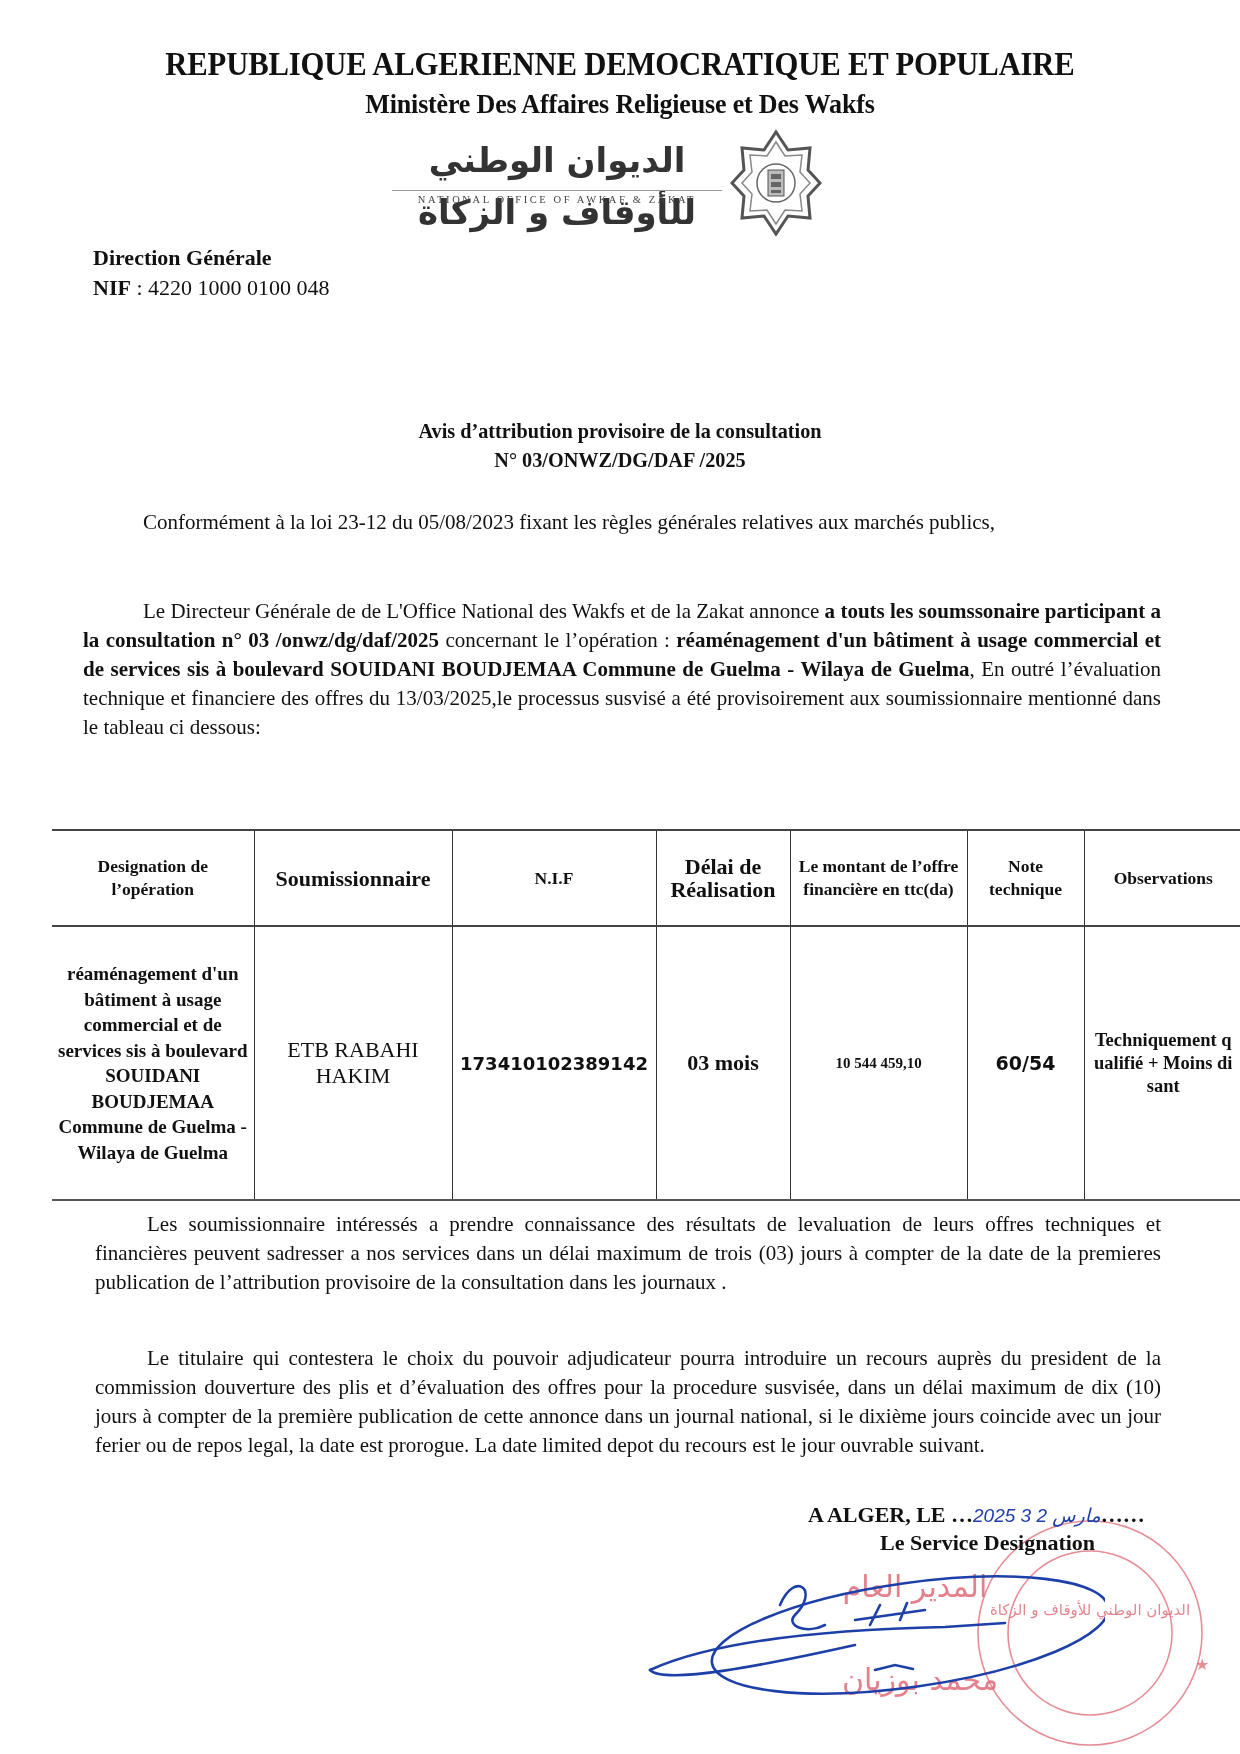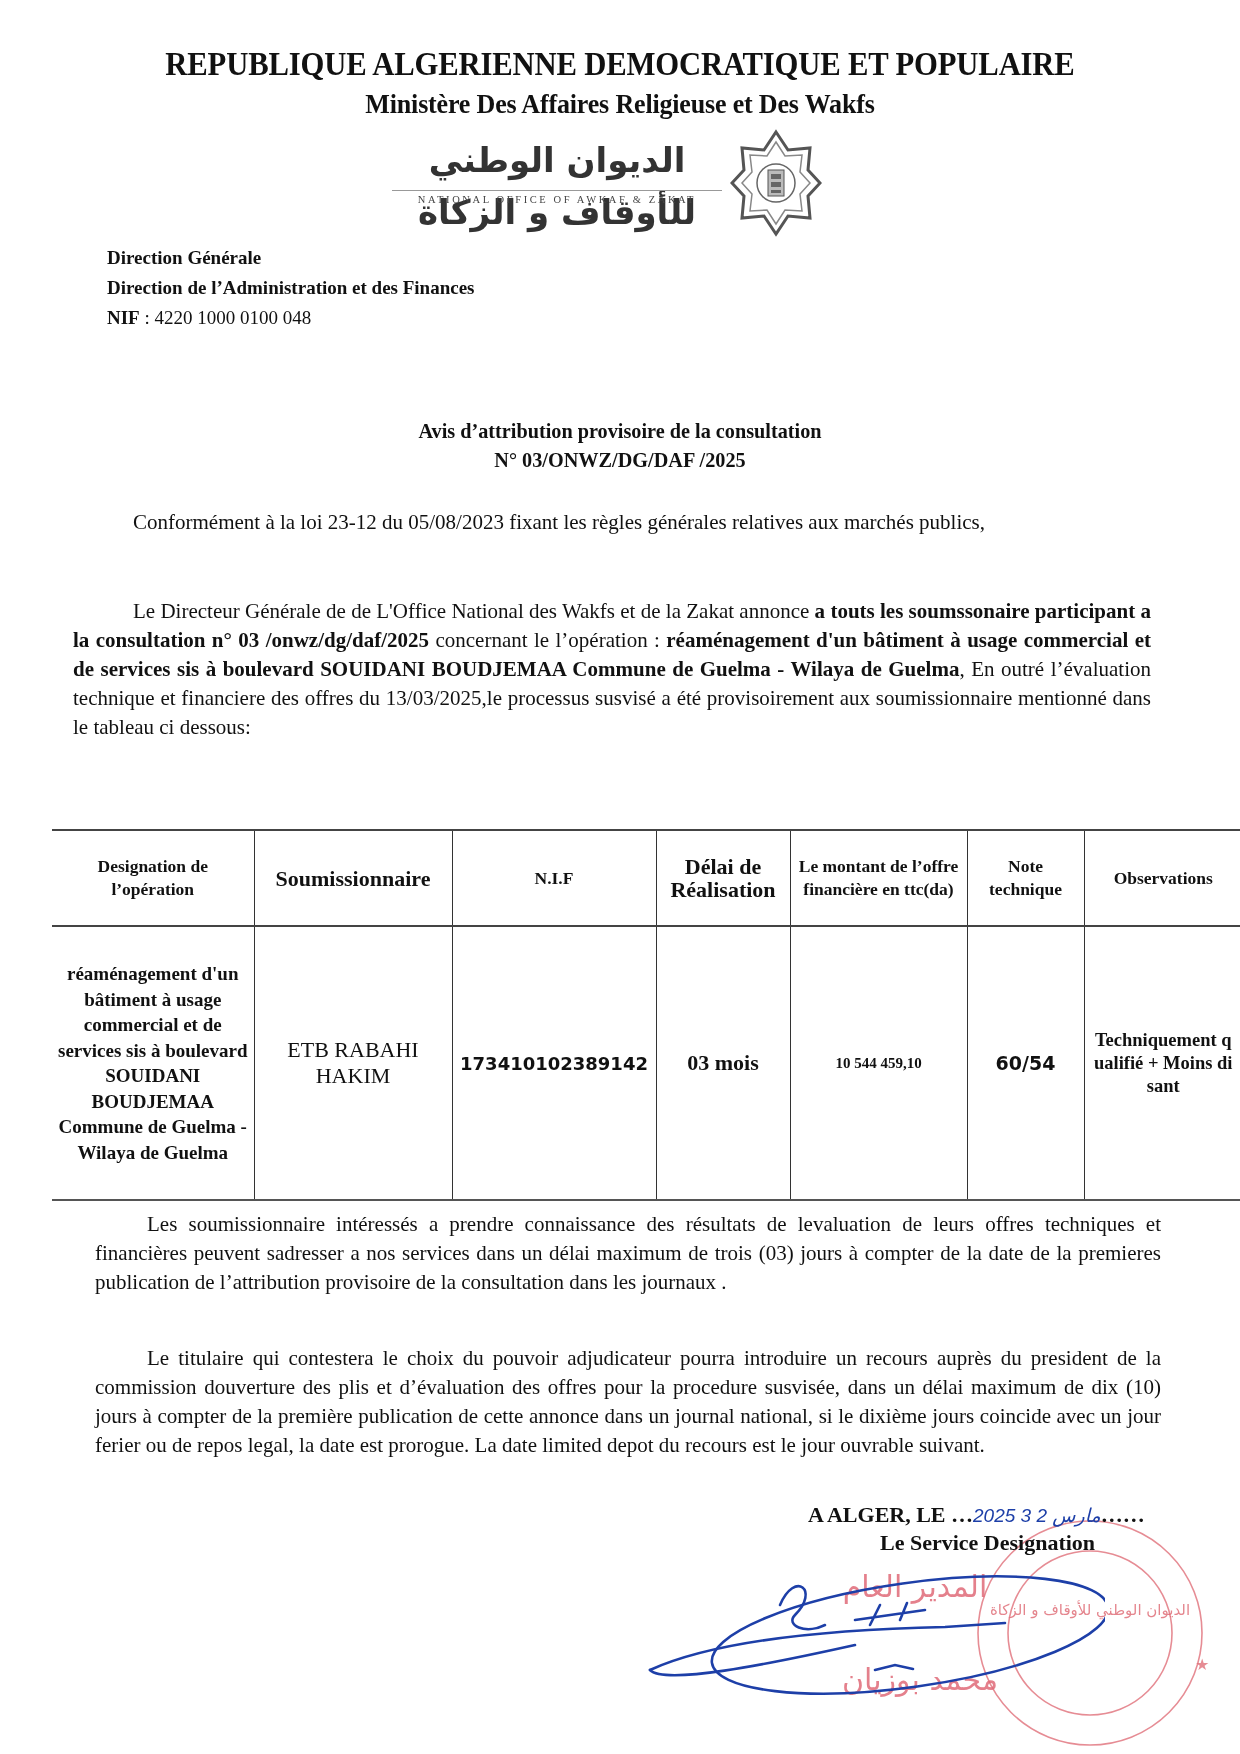--- a/index.html
+++ b/index.html
@@ -26,33 +26,33 @@
       color: #333; text-align: center; direction: rtl; line-height: 52px;
       letter-spacing: -1px;
     }
     .logo-rule { position: absolute; left: 0; top: 62px; width: 330px; height: 1px; background: #999; }
     .logo-latin {
       position: absolute; left: 0; top: 66px; width: 330px; text-align: center;
       font-size: 10.5px; letter-spacing: 2.6px; color: #444;
     }
     .logo-emblem { position: absolute; left: 338px; top: 0; width: 92px; height: 110px; }
 
-    .dir-block { position: absolute; left: 107px; top: 243px; font-size: 19px; line-height: 30px; }
+    .dir-block { position: absolute; left: 93px; top: 243px; font-size: 22px; line-height: 30px; }
     .dir-block .b { font-weight: bold; }
     .dir-block .n { font-weight: normal; }
 
     .notice-title {
       position: absolute; left: 0; width: 1240px; text-align: center;
       font-weight: bold; font-size: 22px; transform: scaleX(0.92);
     }
     .nt-1 { top: 418px; }
     .nt-2 { top: 447px; }
 
     .para {
-      position: absolute; left: 73px; width: 1078px;
+      position: absolute; left: 83px; width: 1078px;
       font-size: 21px; line-height: 29px; text-align: justify;
       font-family: "Liberation Serif", serif;
     }
     .para .indent { display: inline-block; width: 60px; }
     .p1 { top: 508px; }
     .p2 { top: 597px; }
     .p3 { top: 1210px; left: 95px; width: 1066px; }
     .p4 { top: 1344px; left: 95px; width: 1066px; }
     .para b { font-weight: bold; }
 
@@ -110,21 +110,20 @@
       <circle cx="46" cy="55" r="19" fill="none" stroke="#666" stroke-width="1.5"></circle>
       <rect x="38" y="42" width="16" height="26" fill="#bbb" stroke="#555" stroke-width="1"></rect>
       <rect x="41" y="46" width="10" height="5" fill="#666"></rect>
       <rect x="41" y="54" width="10" height="5" fill="#666"></rect>
       <rect x="41" y="62" width="10" height="3" fill="#666"></rect>
     </svg>
   </div>
 
   <div class="dir-block">
     <div class="b">Direction Générale</div>
-    <div class="b">Direction de l’Administration et des Finances</div>
     <div><span class="b">NIF</span><span class="n"> : 4220 1000 0100 048</span></div>
   </div>
 
   <div class="notice-title nt-1">Avis d’attribution provisoire de la consultation</div>
   <div class="notice-title nt-2">N° 03/ONWZ/DG/DAF /2025</div>
 
   <div class="para p1"><span class="indent"></span><span>Conformément à la loi 23-12 du 05/08/2023 fixant les règles générales relatives aux marchés publics,</span></div>
 
   <div class="para p2"><span class="indent"></span><span>Le Directeur Générale de de L'Office National des Wakfs et de la Zakat annonce </span><b>a touts les soumssonaire participant a la consultation n° 03 /onwz/dg/daf/2025</b><span> concernant le l’opération : </span><b>réaménagement d'un bâtiment à usage commercial et de services sis à boulevard SOUIDANI BOUDJEMAA Commune de Guelma - Wilaya de Guelma</b><span>, En outré l’évaluation technique et financiere des offres du 13/03/2025,le processus susvisé a été provisoirement aux soumissionnaire mentionné dans le tableau ci dessous:</span></div>
 

